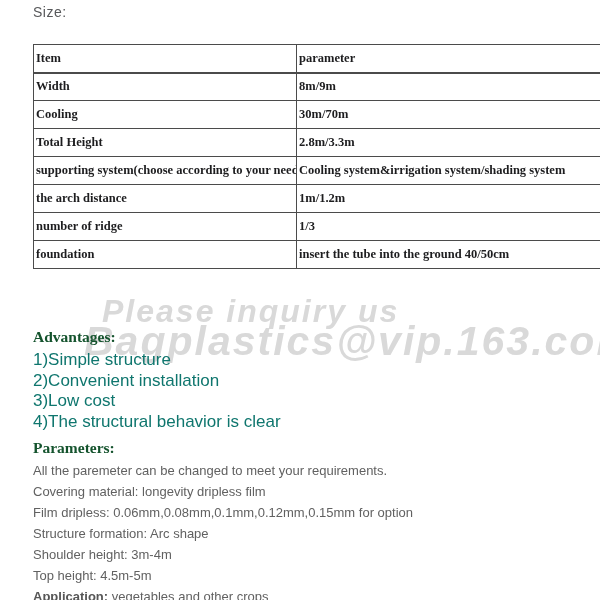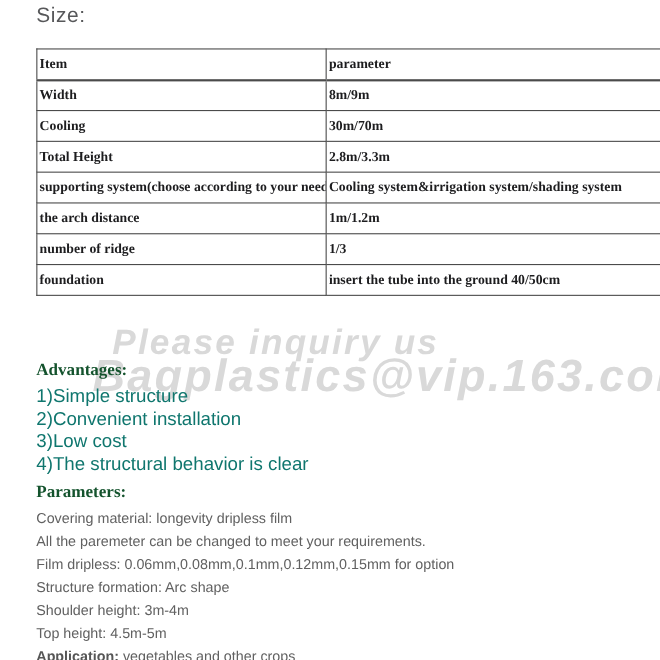--- a/index.html
+++ b/index.html
@@ -2,21 +2,21 @@
 <html><head>
 <meta charset="utf-8">
 <style>
   * { margin: 0; padding: 0; box-sizing: border-box; }
   html, body { width: 600px; height: 600px; background: #ffffff; overflow: hidden; }
   body { font-family: "Liberation Sans", sans-serif; position: relative; }
 
   #size-heading {
     position: absolute; left: 33px; top: 4px;
     font-family: "Liberation Sans", sans-serif;
-    font-size: 19px; color: #57585a; letter-spacing: 0.5px;
+    font-size: 14px; color: #57585a; letter-spacing: 0.5px;
   }
 
   #spec-table {
     position: absolute; left: 33px; top: 44px; width: 593px;
     border-collapse: collapse; table-layout: fixed;
   }
   #spec-table td {
     border: 1px solid #4b4b4b;
     height: 28px;
     vertical-align: middle;
@@ -113,22 +113,22 @@
   <div class="section-heading" id="advantages-heading">Advantages:</div>
   <div id="advantages-list">
       <div class="adv-item">1)Simple structure</div>
       <div class="adv-item">2)Convenient installation</div>
       <div class="adv-item">3)Low cost</div>
       <div class="adv-item">4)The structural behavior is clear</div>
     </div>
 
   <div class="section-heading" id="parameters-heading">Parameters:</div>
   <div id="parameters-list">
+      <div class="param-line">All the paremeter can be changed to meet your requirements.</div>
       <div class="param-line">Covering material: longevity dripless film</div>
-      <div class="param-line">All the paremeter can be changed to meet your requirements.</div>
       <div class="param-line">Film dripless: 0.06mm,0.08mm,0.1mm,0.12mm,0.15mm for option</div>
       <div class="param-line">Structure formation: Arc shape</div>
       <div class="param-line">Shoulder height: 3m-4m</div>
       <div class="param-line">Top height: 4.5m-5m</div>
     </div>
 
   <div class="param-line">
     <span class="application-label">Application:</span><span> vegetables and other crops</span>
   </div>
 </div>

